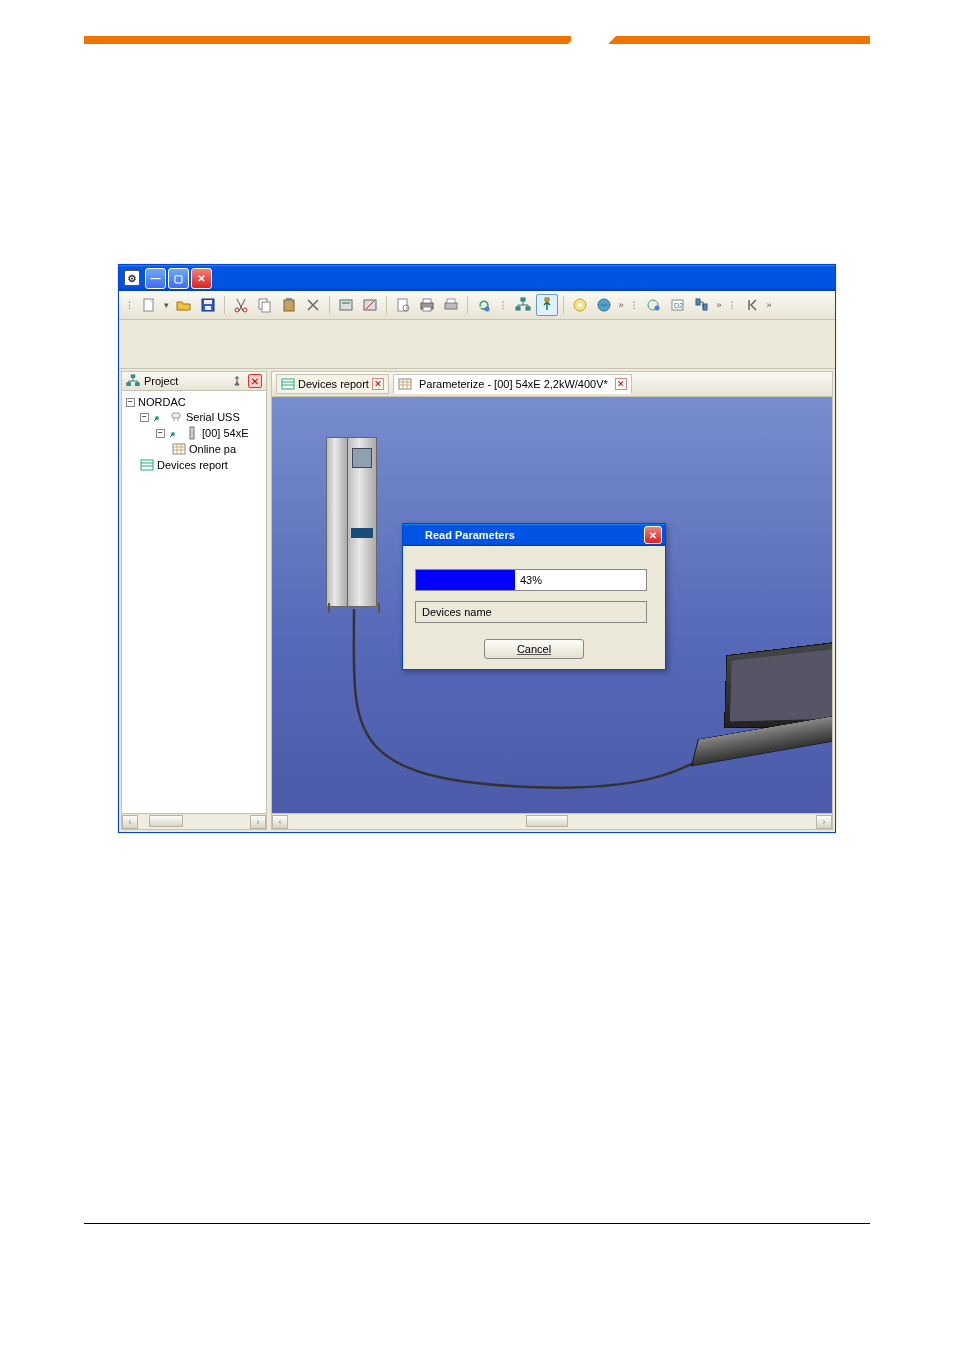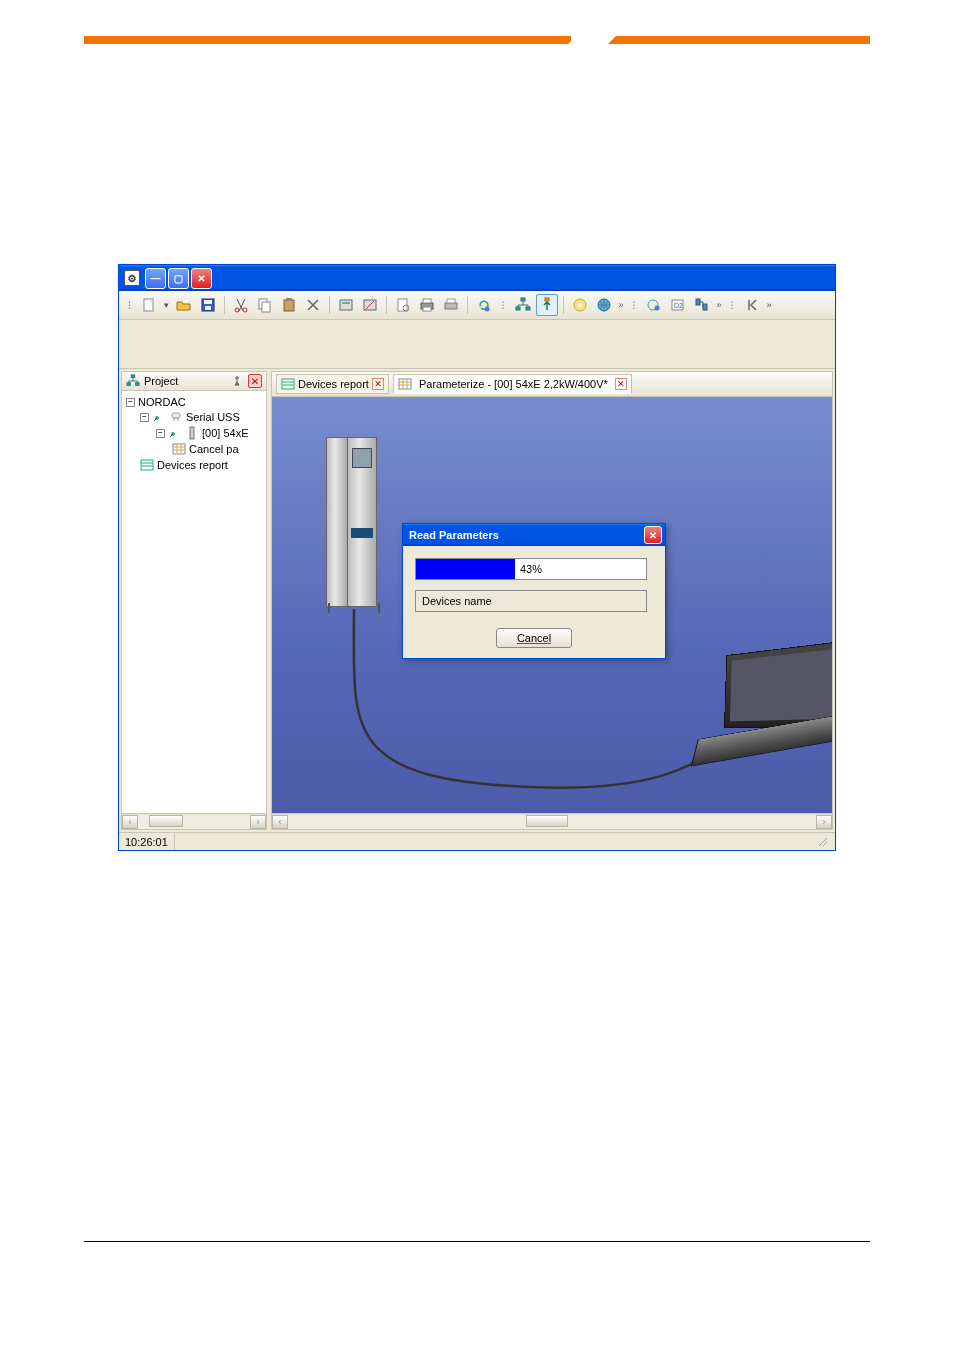--- a/index.html
+++ b/index.html
@@ -359,28 +359,28 @@
     width: 264px;
     background: #ece9d8;
     border: 1px solid #0046d5;
     box-shadow: 2px 2px 6px rgba(0,0,0,0.3);
   }
   .dialog .dlg-titlebar {
     height: 22px;
     background: linear-gradient(#1f8cf0 0%, #0054e3 8%, #0054e3 85%, #003dba 100%);
     display: flex;
     align-items: center;
-    padding: 0 3px 0 6px;
+    padding: 0 3px 0 22px;
     color: #fff;
     font-weight: bold;
     font-size: 11px;
   }
   .dialog .dlg-titlebar .t { flex: 1; }
   .dlg-body {
-    padding: 12px 12px 10px 12px;
+    padding: 23px 12px 10px 12px;
   }
   .progress-outer {
     border: 1px solid #888;
     background: #fff;
     width: 232px;
     height: 22px;
     display: flex;
     align-items: center;
     position: relative;
     margin-bottom: 10px;
@@ -398,21 +398,21 @@
   .field-box {
     border: 1px solid #888;
     background: #ece9d8;
     width: 232px;
     padding: 4px 6px;
     margin-bottom: 16px;
   }
   .dlg-btn {
     display: block;
     margin: 0 auto;
-    width: 76px;
+    width: 100px;
     padding: 3px 0;
     text-align: center;
     background: linear-gradient(#fdfdfb, #e4e0d0);
     border: 1px solid #888;
     border-radius: 3px;
     cursor: pointer;
   }
   .statusbar {
     height: 18px;
     background: #ece9d8;
@@ -654,21 +654,21 @@
             </span>
             <span>[00] 54xE</span>
           </div>
           <div class="tree-row ind3">
             <span class="node-icon">
               <svg width="14" height="14" viewBox="0 0 14 14">
                   <rect x="1" y="2" width="12" height="10" fill="#fff" stroke="#888"></rect>
                   <path d="M1 5 h12 M1 8 h12 M5 2 v10 M9 2 v10" stroke="#ca6"></path>
                 </svg>
             </span>
-            <span>Cancel pa</span>
+            <span>Online pa</span>
           </div>
           <div class="tree-row ind1">
             <span class="node-icon">
               <svg width="14" height="14" viewBox="0 0 14 14">
                   <rect x="1" y="2" width="12" height="10" fill="#fff" stroke="#2a7"></rect>
                   <path d="M1 5 h12 M1 8 h12" stroke="#2a7"></path>
                 </svg>
             </span>
             <span>Devices report</span>
           </div>
@@ -743,26 +743,17 @@
         <div class="hscroll">
           <div class="arrow">‹</div>
           <div class="track">
             <div class="thumb" style="left:45%;width:8%"></div>
           </div>
           <div class="arrow">›</div>
         </div>
       </div>
     </div>
 
-    <div class="statusbar">
-      <div class="status-cell">10:26:01</div>
-      <div style="flex:1"></div>
-      <div class="status-cell" style="border:0">
-        <svg width="12" height="12" viewBox="0 0 12 12">
-            <path d="M10 2 l-8 8 M10 6 l-4 4 M10 10" stroke="#aaa"></path>
-          </svg>
-      </div>
-    </div>
 
   </div>
 
 </div>
 <div class="bottom-rule"></div>
 
 </body></html>

